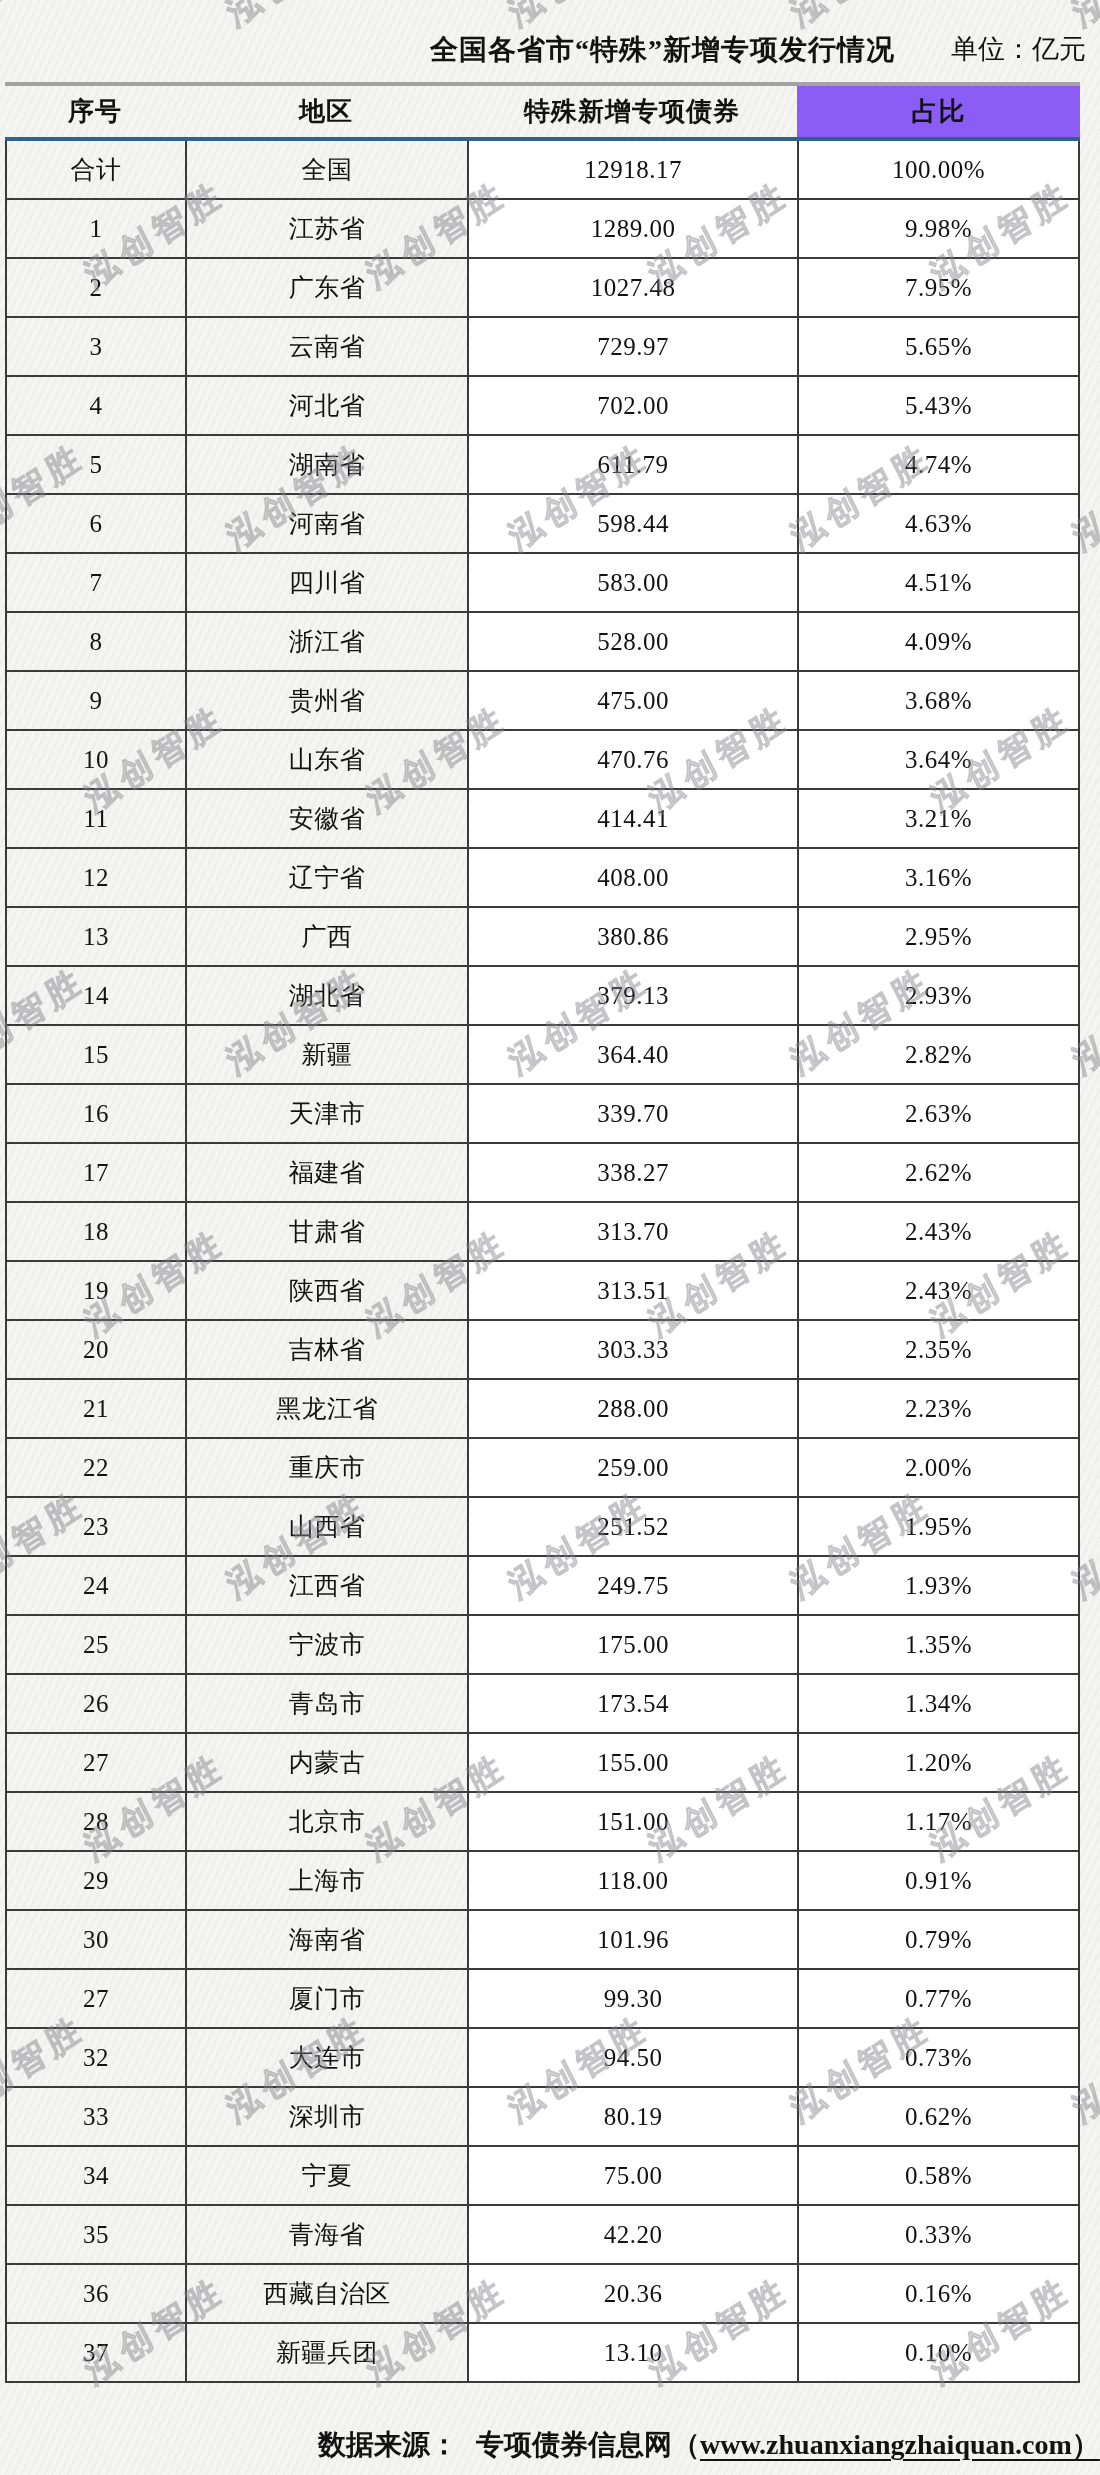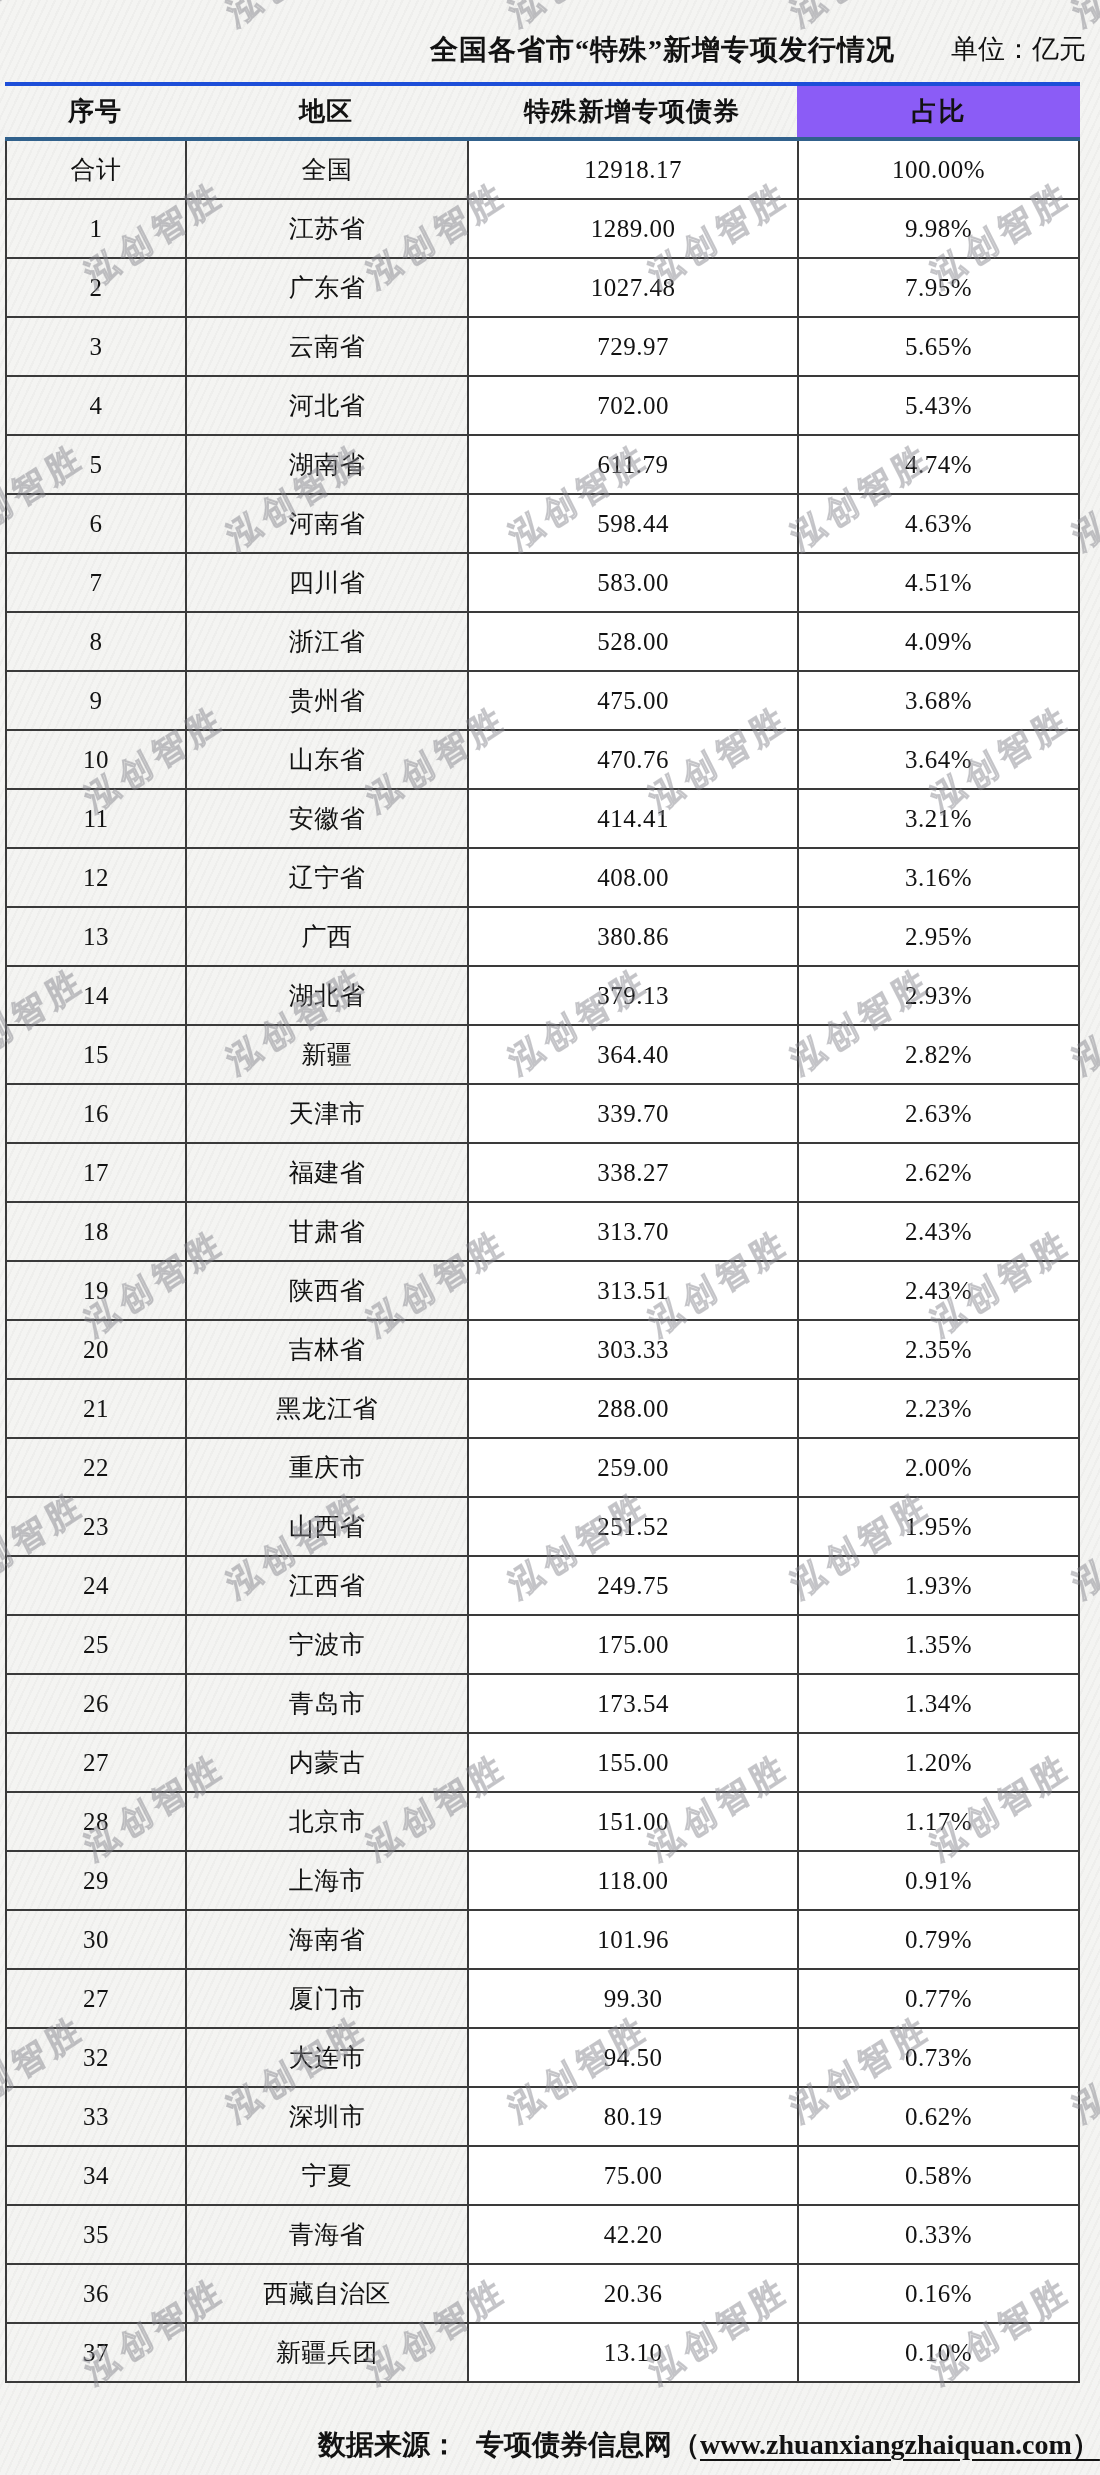--- a/index.html
+++ b/index.html
@@ -18,21 +18,21 @@
   .unit-label{
     position:absolute;right:14px;top:31px;
     font-size:27px;font-weight:400;white-space:nowrap;z-index:2;
   }
   .table{
     position:absolute;left:5px;top:82px;width:1075px;z-index:1;
   }
   .header-row{
     display:grid;grid-template-columns:180px 282px 330px 283px;
     height:59px;
-    border-top:4px solid #1d4ed8;
+    border-top:4px solid #a3a3a3;
     border-bottom:4px solid #31618c;
   }
   .hcell{
     display:flex;align-items:center;justify-content:center;
     font-size:26px;font-weight:700;letter-spacing:1px;
   }
   .hcell.h3{background:#8b5cf6;}
   .trow{
     display:grid;grid-template-columns:180px 282px 330px 283px;
     height:59px;

